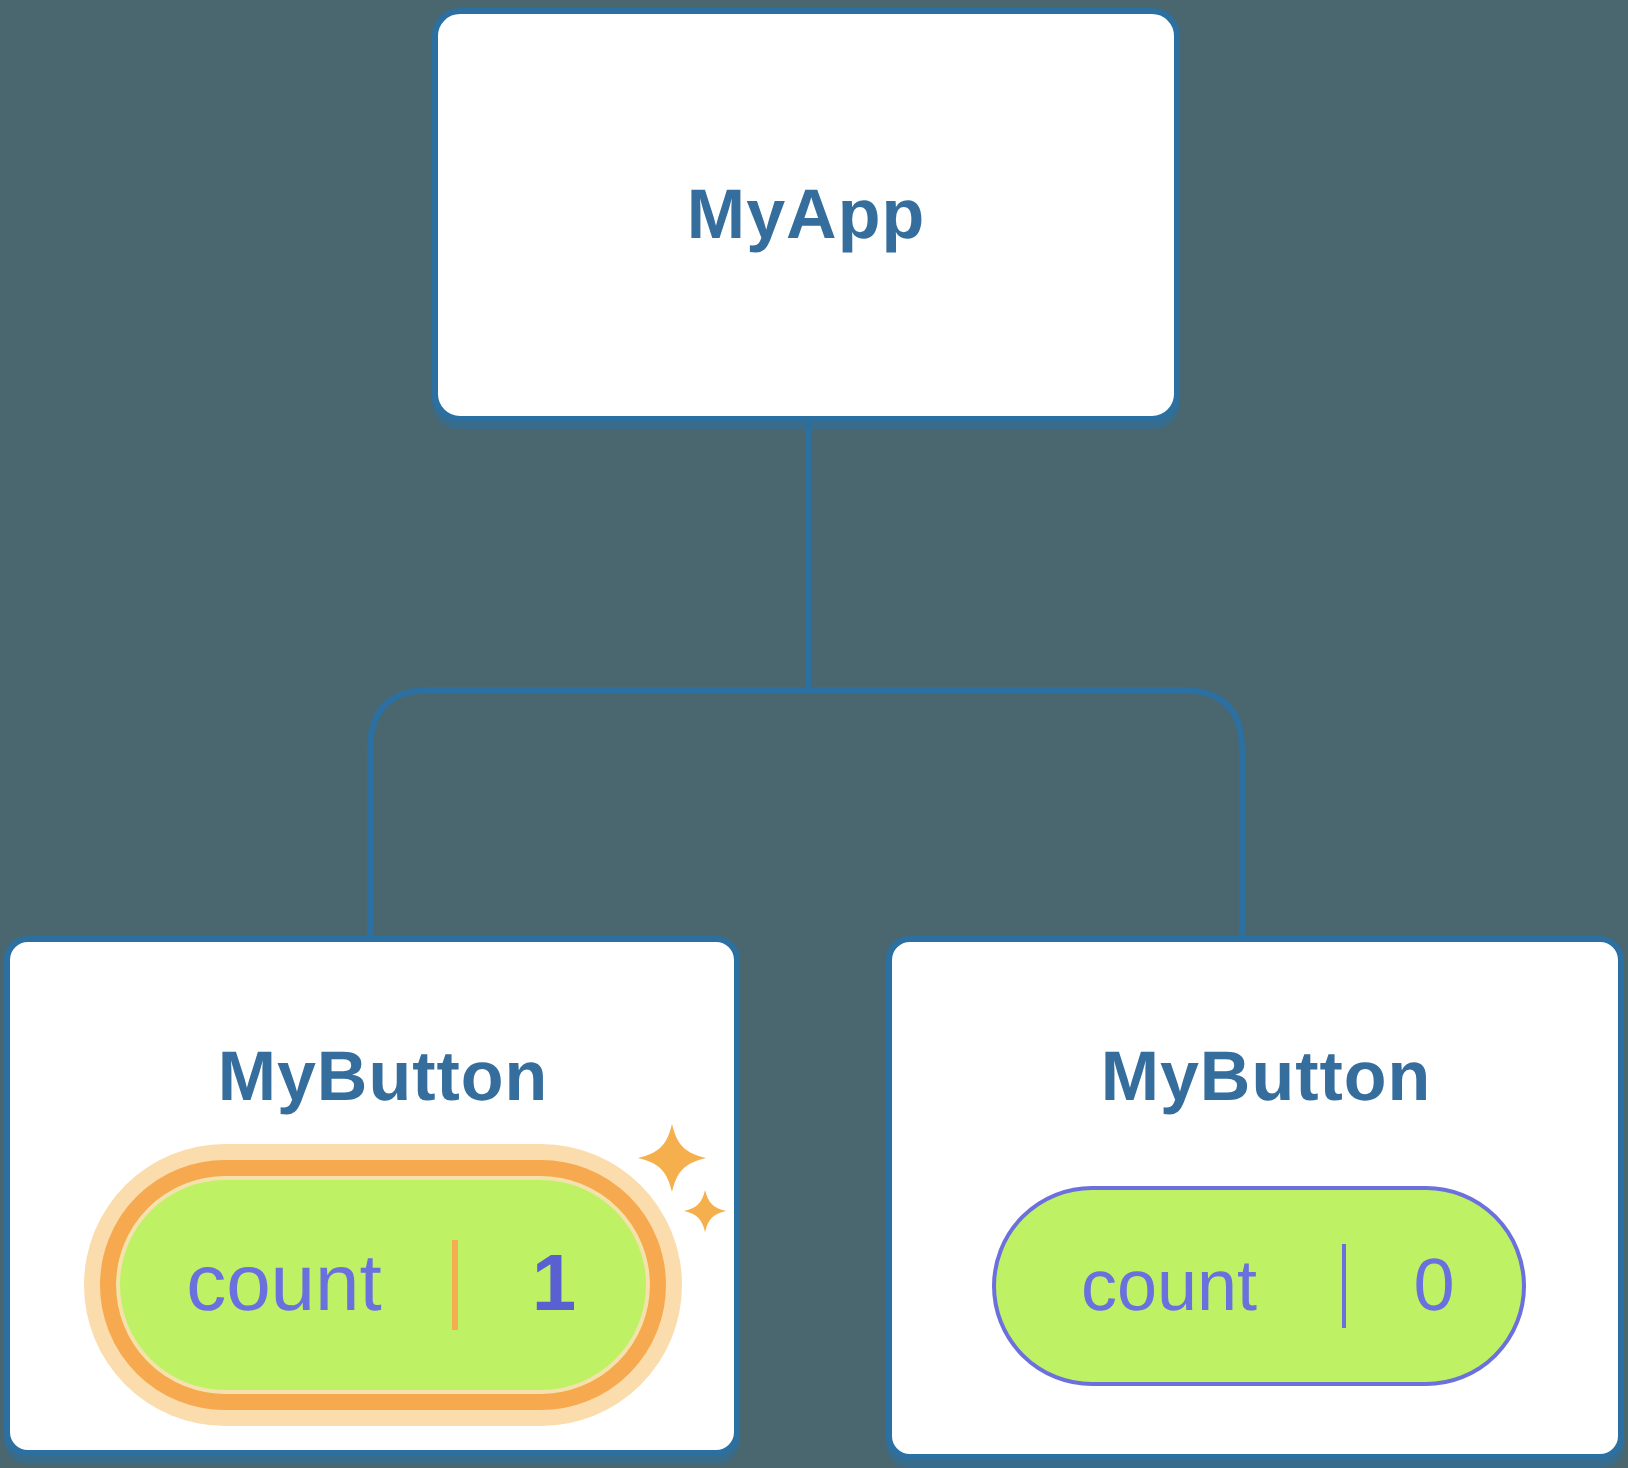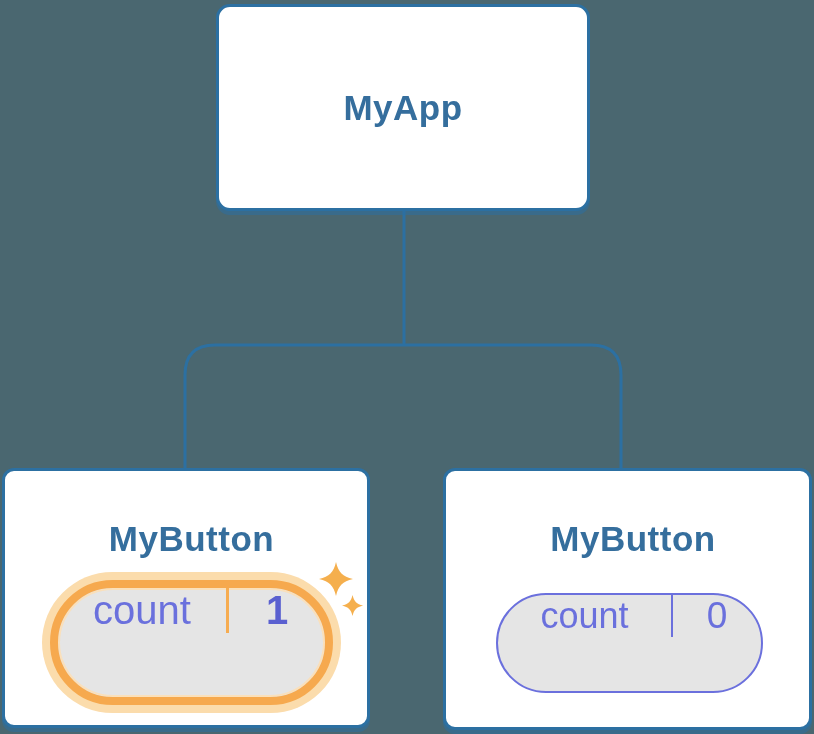--- a/index.html
+++ b/index.html
@@ -40,24 +40,24 @@
     letter-spacing: 0.5px;
     text-align: center;
   }
   .card-btn-left .card-title, .card-btn-right .card-title {
     margin-top: 46px;
     line-height: 44px;
     margin-left: 11px;
   }
   .pill {
     position: absolute;
-    background: #e5e5e5;
+    background: #bef264;
     box-sizing: border-box;
     display: flex;
-    align-items: flex-start;
+    align-items: center;
   }
   .pill-plain {
     left: 50px; top: 122px; width: 267px; height: 100px;
     border: 2px solid #6B70DD;
     border-radius: 50px;
   }
   .pill-plain .pill-key {
     width: 173px;
     border-right: 2px solid #6B70DD;
     display: flex; align-items: center; justify-content: center;

